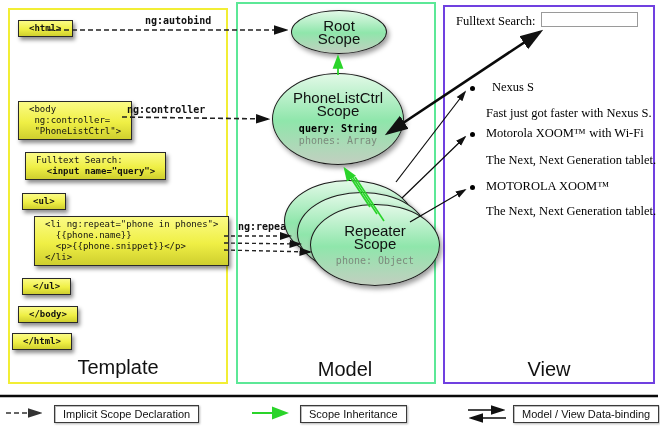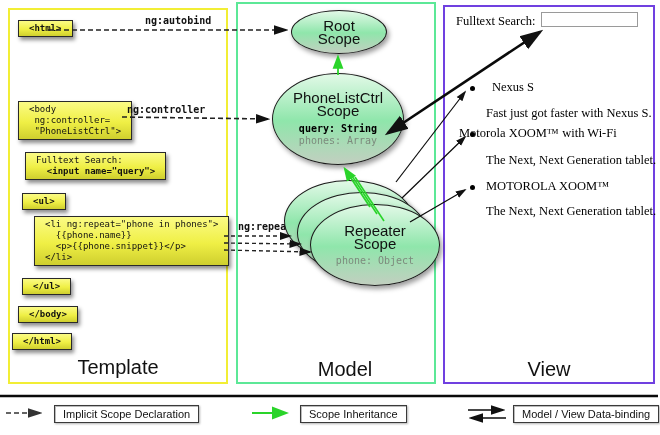--- a/index.html
+++ b/index.html
@@ -106,21 +106,21 @@
   </div>
 
   <div class="vtext" style="left:456px;top:14px;">Fulltext Search:</div>
   <input class="vinput" type="text" value="" style="">
 
   <span class="vbullet" style="left:470px;top:86px;"></span>
   <div class="vtext" style="left:476px;top:80px;margin-left:16px;">Nexus S</div>
   <div class="vtext" style="left:486px;top:106px;">Fast just got faster with Nexus S.</div>
 
   <span class="vbullet" style="left:470px;top:132px;"></span>
-  <div class="vtext" style="left:459px;top:126px;">Motorola XOOM™ with Wi-Fi</div>
+  <div class="vtext" style="left:486px;top:126px;">Motorola XOOM™ with Wi-Fi</div>
   <div class="vtext" style="left:486px;top:153px;">The Next, Next Generation tablet.</div>
 
   <span class="vbullet" style="left:470px;top:185px;"></span>
   <div class="vtext" style="left:486px;top:179px;">MOTOROLA XOOM™</div>
   <div class="vtext" style="left:486px;top:204px;">The Next, Next Generation tablet.</div>
 
   <div class="col-title title-template">Template</div>
   <div class="col-title title-model">Model</div>
   <div class="col-title title-view">View</div>
 

